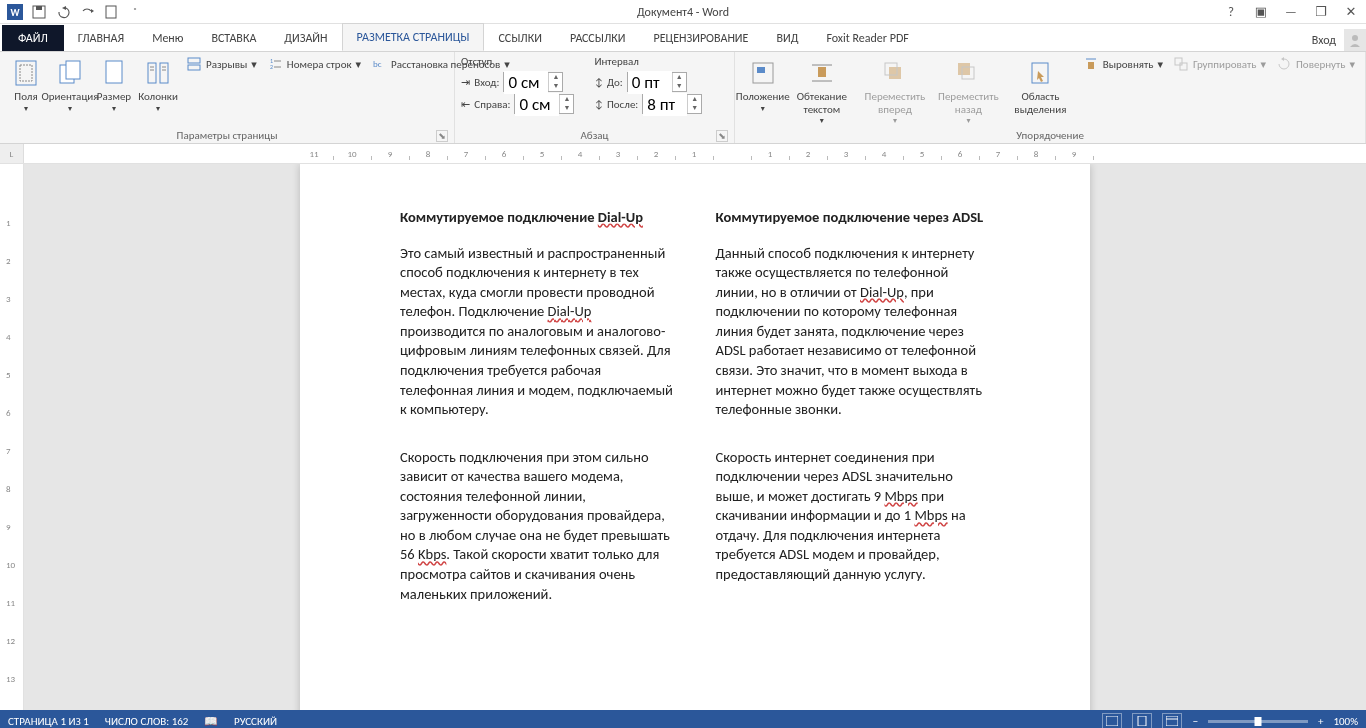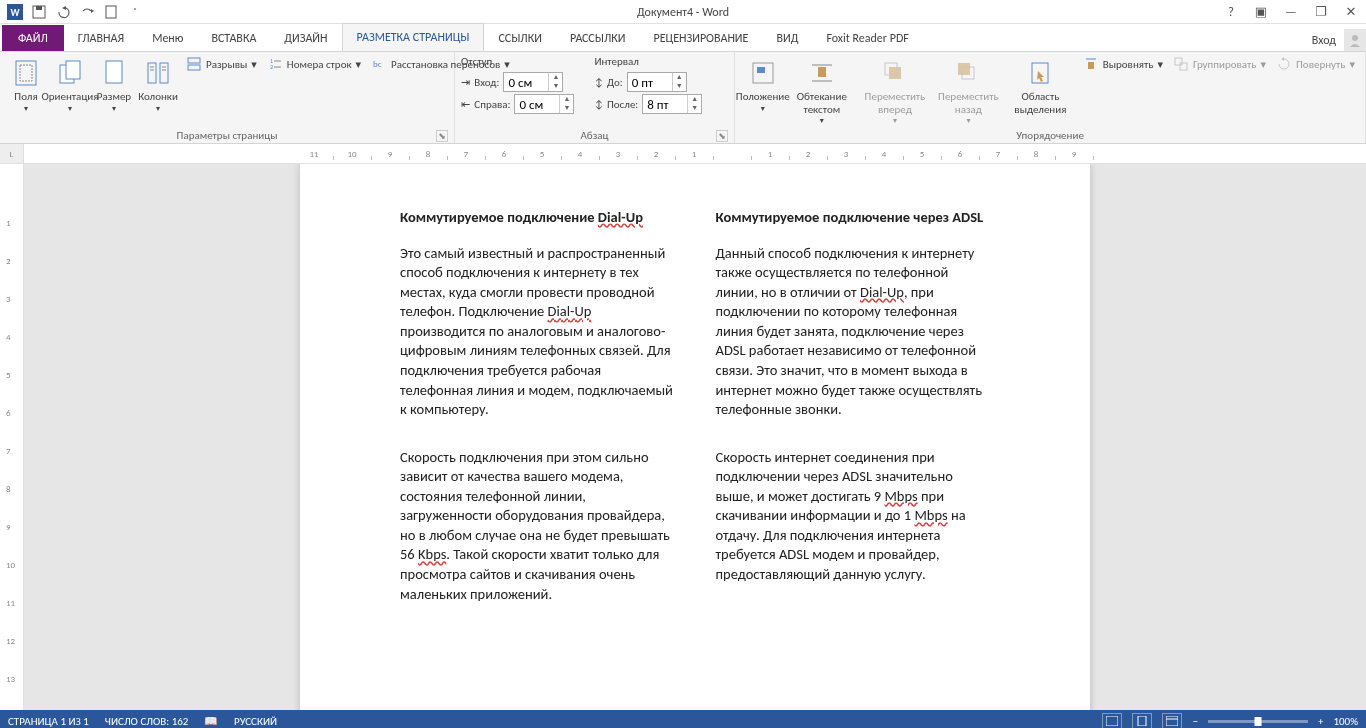--- a/index.html
+++ b/index.html
@@ -9,40 +9,40 @@
 .titlebar { height: 24px; background: #fff; display: flex; align-items: center; position: relative; border-bottom: 1px solid #e1e1e1; }
 .titlebar .qat { display: flex; align-items: center; gap: 2px; padding: 0 4px; }
 .titlebar .qat .icon-btn { width: 22px; height: 22px; display: flex; align-items: center; justify-content: center; }
 .titlebar .title { position: absolute; left: 50%; transform: translateX(-50%); font-size: 12px; color: #444; }
 .titlebar .win-controls { margin-left: auto; display: flex; align-items: center; padding-right: 4px; gap: 8px; }
 .titlebar .win-controls span { width: 22px; text-align: center; font-size: 13px; color: #555; cursor: default; }
 
 
 .ribbon-tabs { height: 28px; background: #fff; display: flex; align-items: flex-end; padding-left: 2px; border-bottom: 1px solid #d4d4d4; position: relative; }
 .ribbon-tabs .tab { padding: 6px 14px 6px; font-size: 12px; color: #444; cursor: default; }
-.ribbon-tabs .tab.file { background: #701a75; color: #fff; padding: 6px 16px; }
+.ribbon-tabs .tab.file { background: #0f172a; color: #fff; padding: 6px 16px; }
 .ribbon-tabs .tab.active { border: 1px solid #d4d4d4; border-bottom: 1px solid #f5f5f5; background: #f5f5f5; color: #2b579a; }
 .ribbon-tabs .right-side { margin-left: auto; display: flex; align-items: center; gap: 8px;}
 .ribbon-tabs .signin { font-size: 12px; color: #444; }
 .ribbon-tabs .user-icon { width: 22px; height: 22px; background: #e6e6e6; display:flex; align-items:center; justify-content:center; }
 
 
 .ribbon { height: 92px; background: #f5f5f5; border-bottom: 1px solid #d4d4d4; display: flex; }
 .group { border-right: 1px solid #e1e1e1; padding: 3px 6px 1px 6px; display: flex; flex-direction: column; }
 .group .group-body { flex: 1; display: flex; align-items: flex-start; gap: 4px;}
 .group .group-label { font-size: 11px; color: #666; text-align: center; padding-top: 1px; position: relative; }
 .group .launcher { position: absolute; right: 0; bottom: 0; font-size: 9px; color: #888; width: 12px; height: 12px; line-height: 10px; border: 1px solid #ccc;}
 .big-btn { display: flex; flex-direction: column; align-items: center; width: auto; min-width: 40px; padding: 2px 4px; font-size: 11px; color: #444; text-align:center; line-height: 1.15;}
 .big-btn .big-icon { width: 32px; height: 32px; margin-bottom: 2px; display:flex; align-items:center; justify-content:center;}
 .small-row { display: flex; gap: 2px;}
 .small-btn { display: flex; align-items: center; gap: 4px; font-size: 11px; color: #444; padding: 1px 4px; white-space: nowrap;}
 .small-btn .si { width: 16px; height: 16px; display:inline-flex; align-items:center; justify-content:center;}
 .field-row { display: flex; align-items: center; gap: 4px; font-size: 11px; color: #444;}
 .spinner { width: 60px; height: 20px; border: 1px solid #aaa; background: #fff; display:flex; align-items:center; }
-.spinner input { border:0; width: 44px; font-size: 13px; padding: 1px 4px; outline: none;}
+.spinner input { border:0; width: 44px; font-size: 17px; padding: 1px 4px; outline: none;}
 .spinner .arrows { width: 14px; height: 18px; border-left: 1px solid #ccc; display:flex; flex-direction:column;}
 .spinner .arrows span { flex:1; font-size: 7px; text-align:center; line-height:1; color:#666; }
 .indent-group .cols { display:flex; gap: 20px;}
 .indent-group .col { display:flex; flex-direction:column; gap: 2px; }
 .col-header { font-size: 11px; color:#444; margin-bottom: 2px;}
 
 
 .ruler-area { height: 20px; background: #f9f9f9; display: flex; border-bottom: 1px solid #e1e1e1;}
 .ruler-corner { width: 24px; background: #eee; border-right:1px solid #ddd; font-size:9px; display:flex; align-items:center; justify-content:center; color:#888;}
 .h-ruler { flex:1; position: relative; background: #fff; overflow:hidden;}

